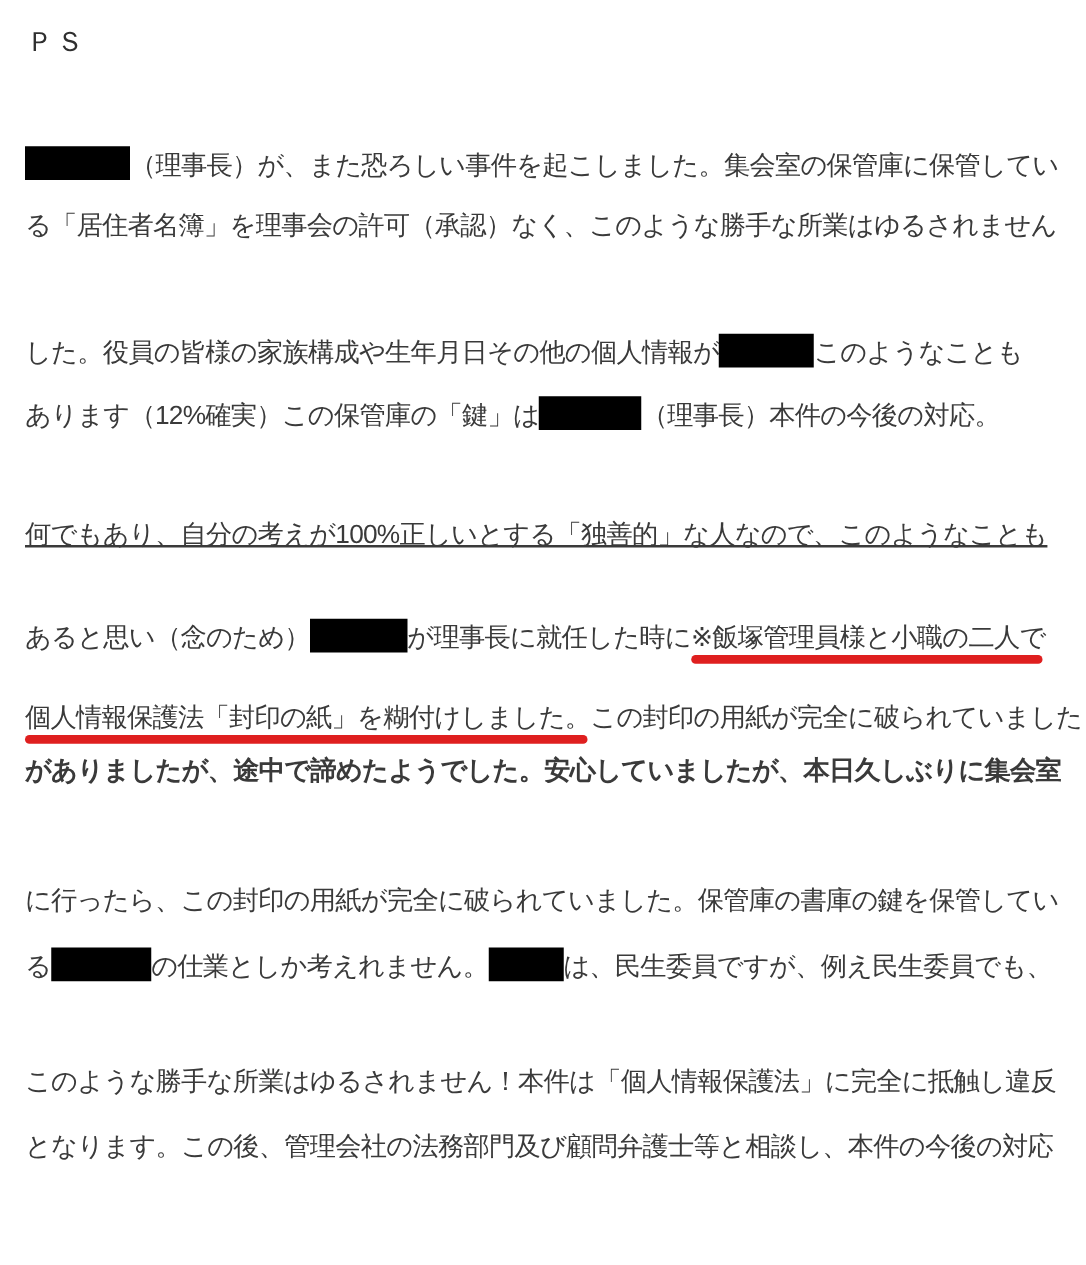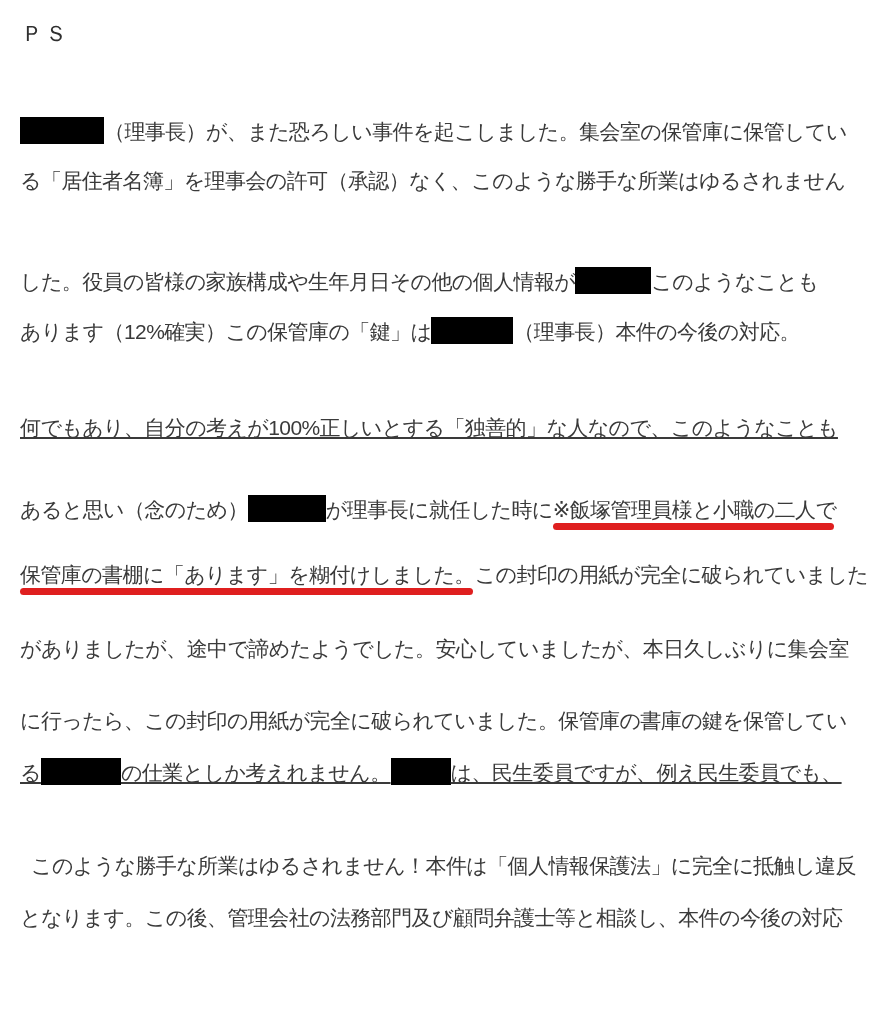--- a/index.html
+++ b/index.html
@@ -65,20 +65,20 @@
 
 <div id="page">
   <div class="ps-heading">ＰＳ</div>
   <div id="lines">
       <div class="line" style="top: 117px;"><span class="redact" style="width: 84px; background: rgb(0, 0, 0);"></span><span class="seg">（理事長）が、また恐ろしい事件を起こしました。集会室の保管庫に保管してい</span></div>
       <div class="line" style="top: 168px;"><span class="seg">る「居住者名簿」を理事会の許可（承認）なく、このような勝手な所業はゆるされません</span></div>
       <div class="line" style="top: 267px;"><span class="seg">した。役員の皆様の家族構成や生年月日その他の個人情報が</span><span class="redact" style="width: 76px; background: rgb(0, 0, 0);"></span><span class="seg">このようなことも</span></div>
       <div class="line" style="top: 317px;"><span class="seg">あります（12%確実）この保管庫の「鍵」は</span><span class="redact" style="width: 82px; background: rgb(0, 0, 0);"></span><span class="seg">（理事長）本件の今後の対応。</span></div>
       <div class="line" style="top: 415px; text-decoration: underline;"><span class="seg">何でもあり、自分の考えが100%正しいとする「独善的」な人なので、このようなことも</span></div>
       <div class="line" style="top: 465px; margin-top: 30px;"><span class="seg">あると思い（念のため）</span><span class="redact" style="width: 78px; background: rgb(0, 0, 0);"></span><span class="seg">が理事長に就任した時に</span><span class="seg redline">※飯塚管理員様と小職の二人で</span></div>
-      <div class="line" style="top: 562px;"><span class="seg redline">保管庫の書棚に「あります」を糊付けしました。</span><span class="seg">この封印の用紙が完全に破られていました</span></div>
-      <div class="line" style="top: 636px;"><span class="seg">がありましたが、途中で諦めたようでした。安心していましたが、本日久しぶりに集会室</span></div>
+      <div class="line" style="top: 562px;"><span class="seg redline">個人情報保護法「封印の紙」を糊付けしました。</span><span class="seg">この封印の用紙が完全に破られていました</span></div>
+      <div class="line" style="top: 604px; font-weight: bold;"><span class="seg">がありましたが、途中で諦めたようでした。安心していましたが、本日久しぶりに集会室</span></div>
       <div class="line" style="top: 708px;"><span class="seg">に行ったら、この封印の用紙が完全に破られていました。保管庫の書庫の鍵を保管してい</span></div>
-      <div class="line" style="top: 758px; text-decoration: underline;"><span class="seg">る</span><span class="redact" style="width: 80px; background: rgb(0, 0, 0);"></span><span class="seg">の仕業としか考えれません。</span><span class="redact" style="width: 60px; background: rgb(0, 0, 0);"></span><span class="seg">は、民生委員ですが、例え民生委員でも、</span></div>
-      <div class="line" style="top: 853px; margin-left: 11px;"><span class="seg">このような勝手な所業はゆるされません！本件は「個人情報保護法」に完全に抵触し違反</span></div>
+      <div class="line" style="top: 758px;"><span class="seg">る</span><span class="redact" style="width: 80px; background: rgb(0, 0, 0);"></span><span class="seg">の仕業としか考えれません。</span><span class="redact" style="width: 60px; background: rgb(0, 0, 0);"></span><span class="seg">は、民生委員ですが、例え民生委員でも、</span></div>
+      <div class="line" style="top: 853px;"><span class="seg">このような勝手な所業はゆるされません！本件は「個人情報保護法」に完全に抵触し違反</span></div>
       <div class="line" style="top: 905px; text-align: right;"><span class="seg">となります。この後、管理会社の法務部門及び顧問弁護士等と相談し、本件の今後の対応</span></div>
     </div>
 </div>
 
 </body></html>

